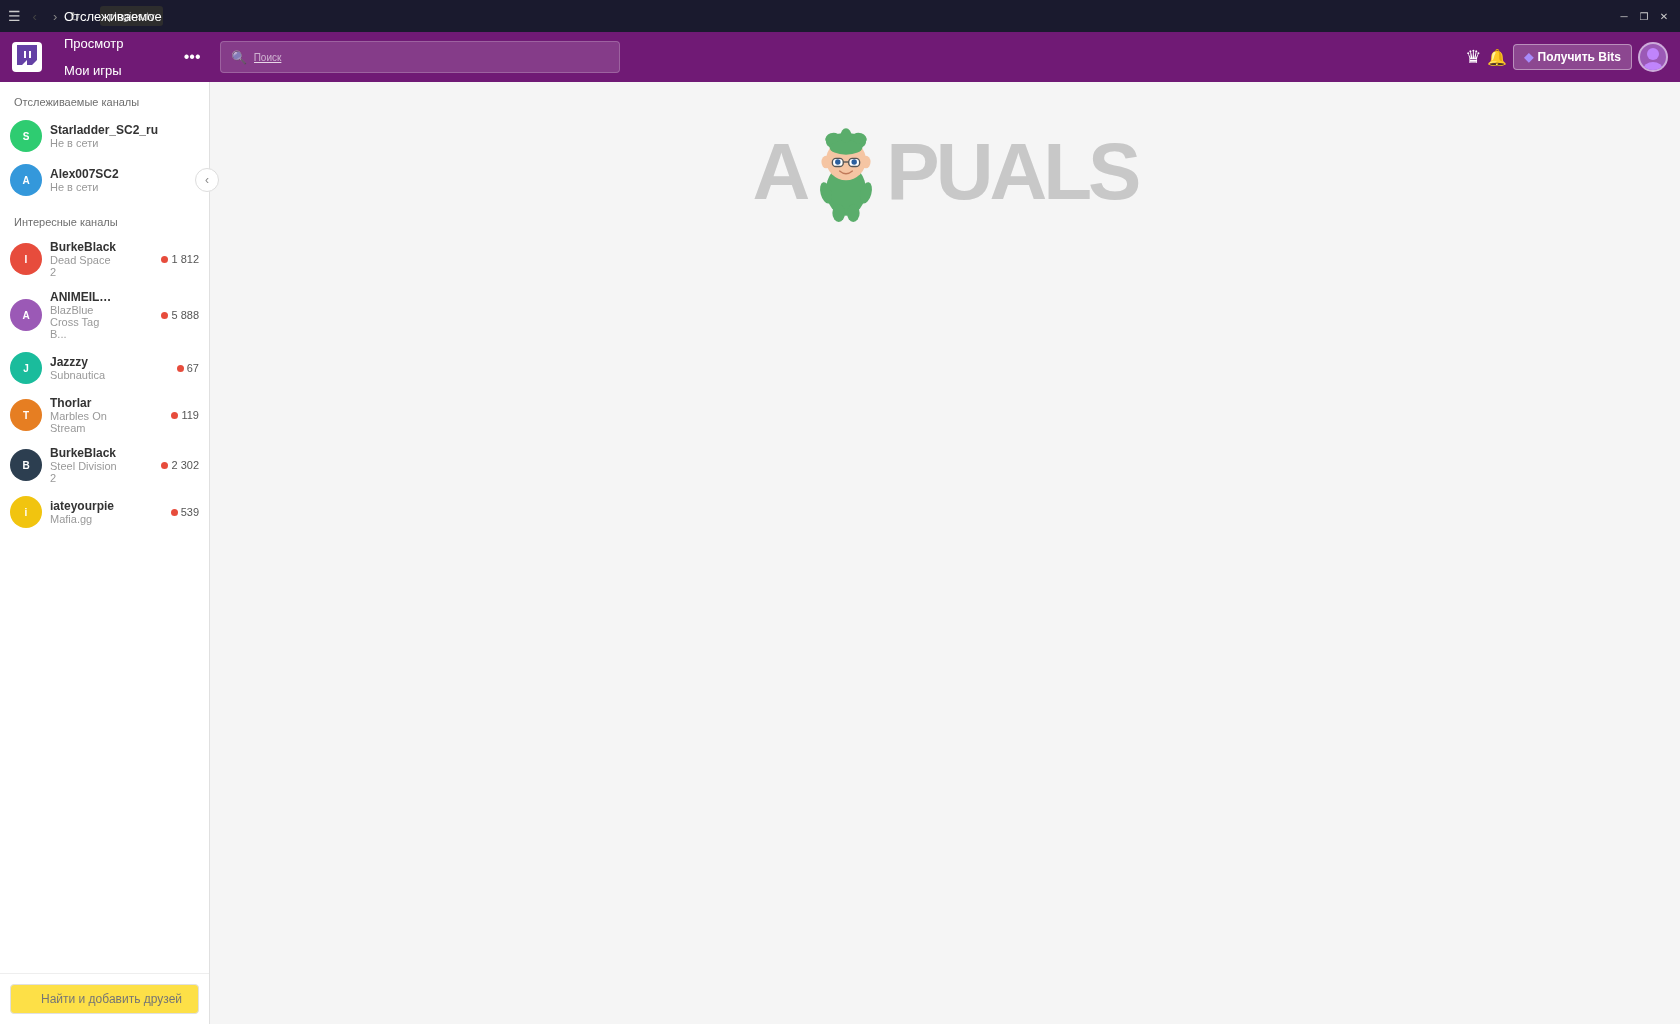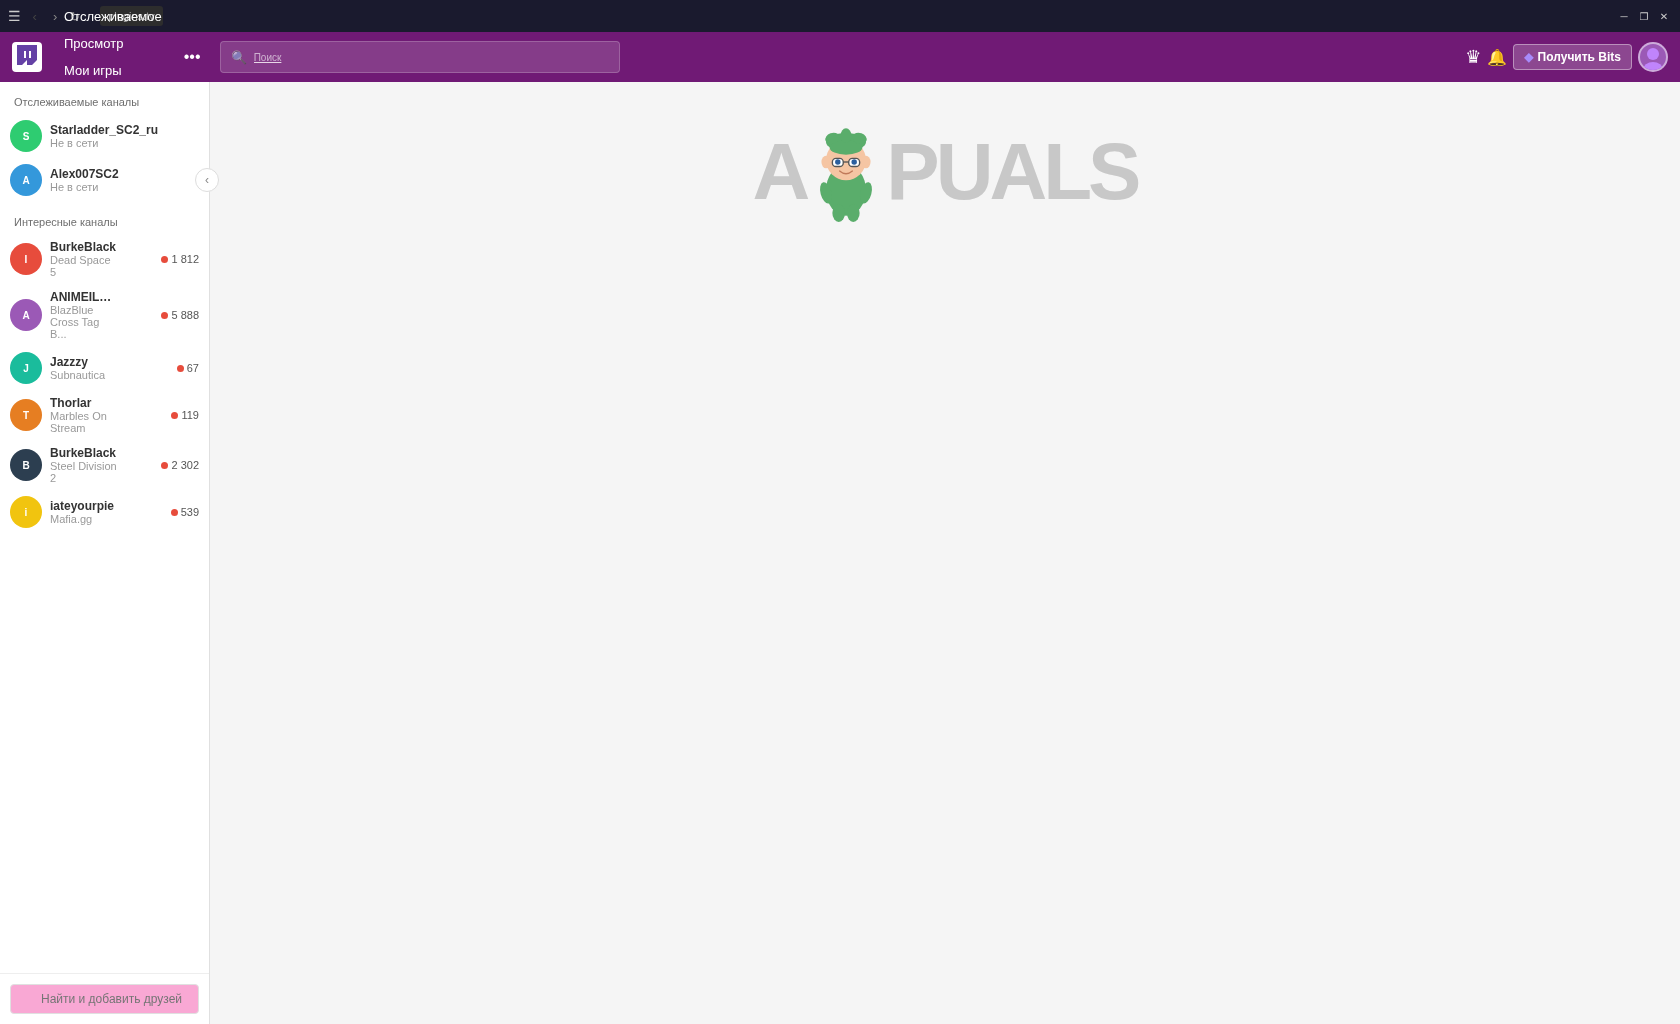--- a/index.html
+++ b/index.html
@@ -199,21 +199,21 @@
       background: #e74c3c;
       flex-shrink: 0;
     }
     .sidebar-bottom {
       margin-top: auto;
       padding: 10px;
       border-top: 1px solid #eee;
     }
     .find-friends-input {
       width: 100%;
-      background: #f9a8d4;
+      background: #fde047;
       border: 1px solid #e0e0e0;
       border-radius: 4px;
       padding: 7px 10px 7px 30px;
       font-size: 12px;
       color: #555;
       outline: none;
       position: relative;
     }
     .find-friends-wrap {
       position: relative;
@@ -411,21 +411,21 @@
   </div>
         </div>
 
       <div class="sidebar-section-title">Интересные каналы</div>
 
       <div id="interesting-channels">
           <div class="sidebar-channel">
     <div class="channel-avatar av-red">I</div>
     <div class="channel-info">
       <div class="channel-name">BurkeBlack</div>
-      <div class="channel-status">Dead Space 5</div>
+      <div class="channel-status">Dead Space 2</div>
     </div>
     <div class="channel-meta">
       <span class="live-dot"></span>
       1 812
     </div>
   </div>
           <div class="sidebar-channel">
     <div class="channel-avatar av-purple">A</div>
     <div class="channel-info">
       <div class="channel-name">ANIMEILLUMINATI</div>

